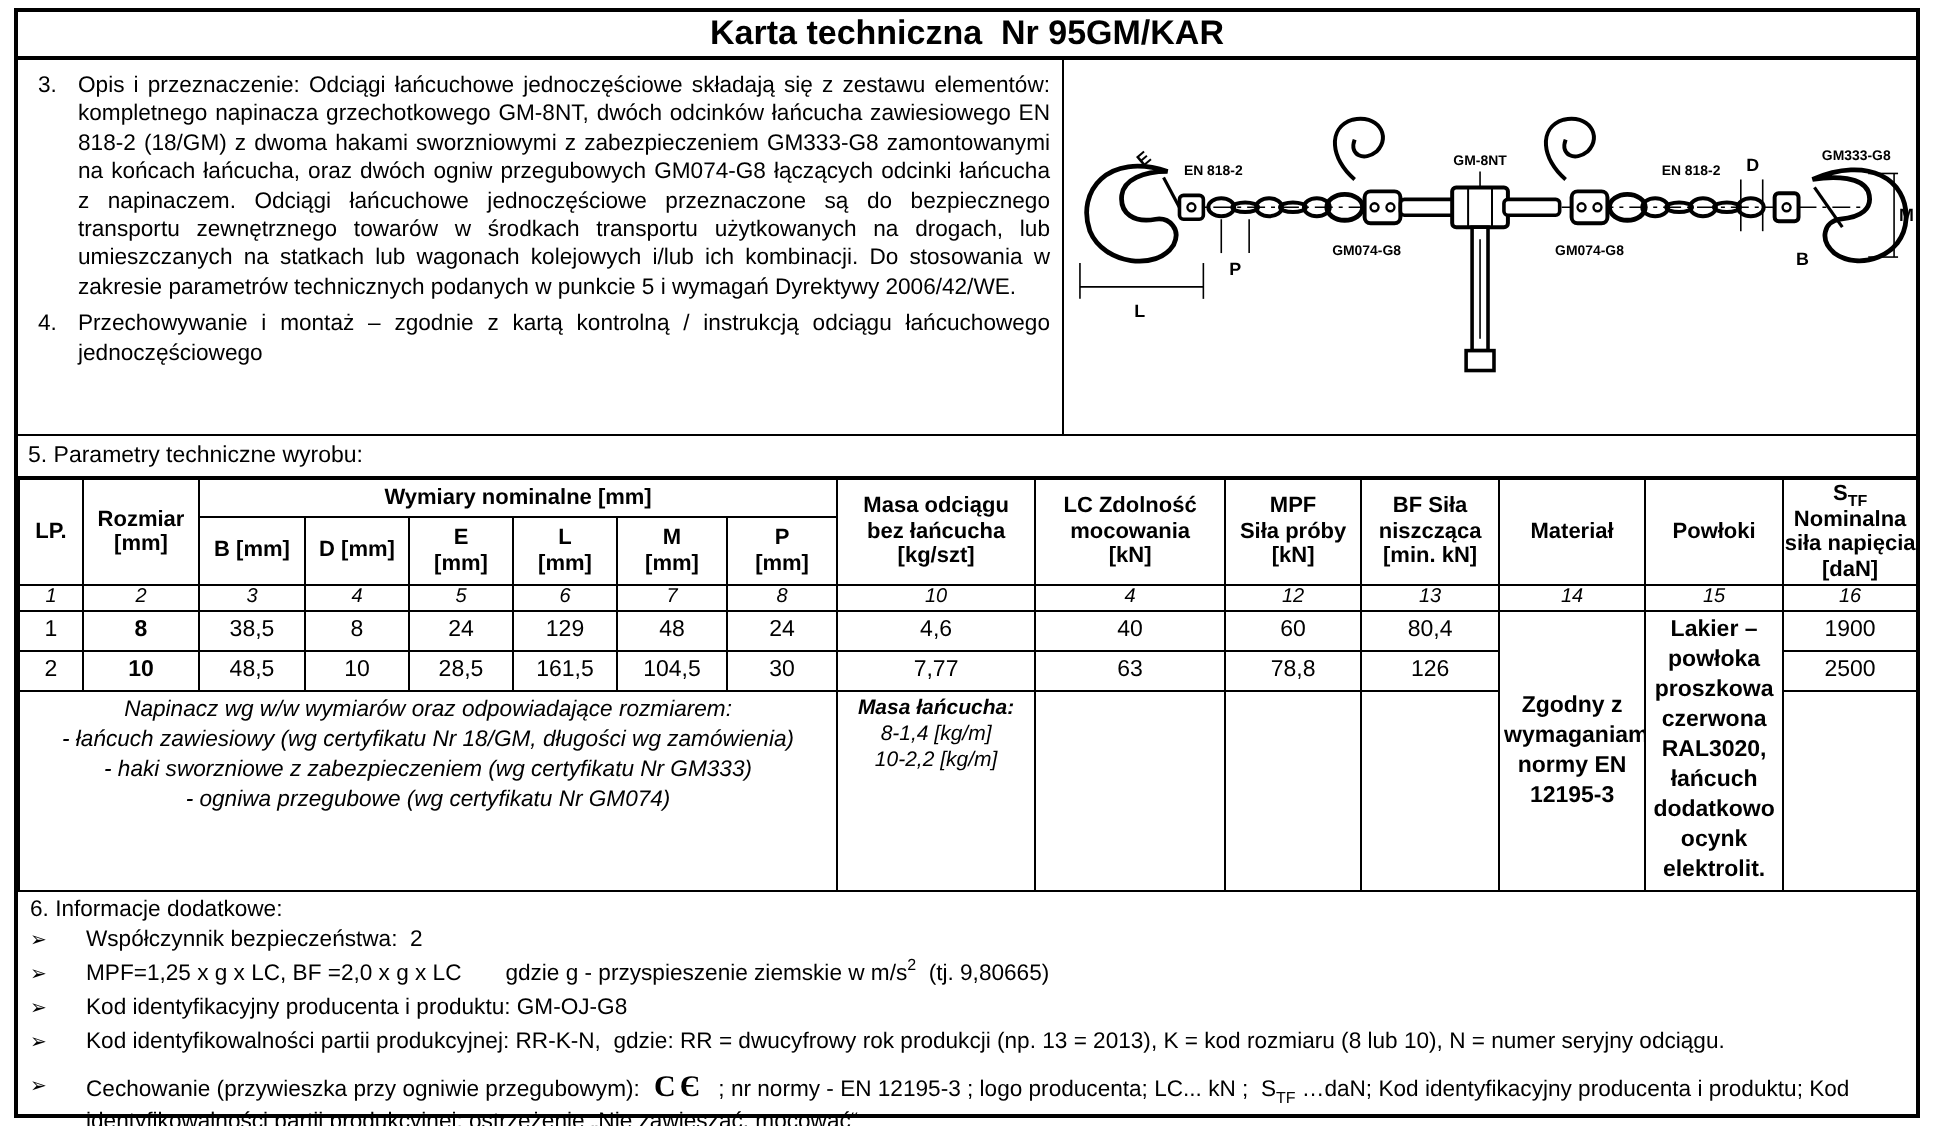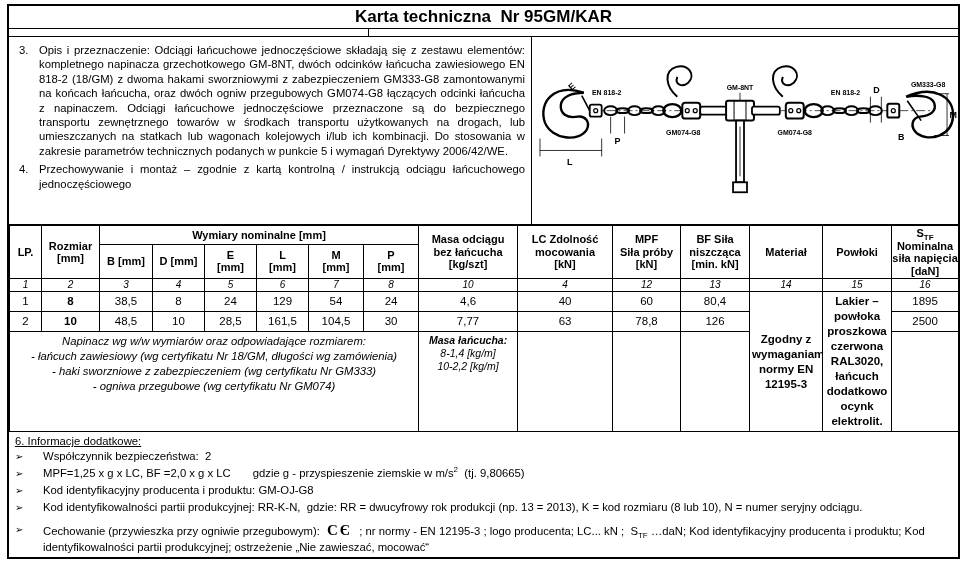--- a/index.html
+++ b/index.html
@@ -40,21 +40,21 @@
   tr.datarow td { font-size: 11.5px; height: 16px; line-height: 15px; }
   tr.datarow td.bold { font-weight: bold; }
   td.merged-note { font-size: 10.5px; line-height: 12.5px; vertical-align: middle; padding: 2px; font-weight: bold; }
   tr.footrow td { vertical-align: top; font-style: italic; }
   td.napinacz { font-size: 11.3px; line-height: 15px; padding-top: 2px; height: 80px; }
   td.masa-lancucha { font-size: 10.5px; line-height: 13px; padding-top: 2px; }
   td.masa-lancucha .mt { font-weight: bold; }
 
   .sec6 { flex: 1; padding: 3px 6px 0 6px; font-size: 11.3px; }
   .sec6-head { margin-bottom: 2px; }
-  .sec6-head .uline { text-decoration: underline; }
+  .sec6-head .uline { }
   .b-item { display: flex; line-height: 14px; margin-bottom: 2px; }
   .b-item.gap { margin-top: 7px; }
   .b-marker { width: 14px; flex: none; font-size: 10px; padding-top: 1px; }
   .b-body { flex: 1; padding-left: 14px; }
   .b-item.ce-line .b-body { line-height: 16px; }
   sup { font-size: 8px; vertical-align: super; line-height: 0; }
   sub { font-size: 8px; vertical-align: sub; line-height: 0; }
   .ce { font-family: Liberation Serif, serif; font-weight: bold; font-size: 15px;
         letter-spacing: 2px; padding: 0 4px; }
 </style>
@@ -179,20 +179,21 @@
             <line x1="404" y1="57" x2="419" y2="57"></line>
             <line x1="404" y1="99" x2="419" y2="99"></line>
             <line x1="417" y1="57" x2="417" y2="99"></line>
           </g>
           <text x="427" y="81" font-size="9" text-anchor="end">M</text>
           <text x="371" y="103" font-size="9" text-anchor="middle">B</text>
         </svg>
       </div>
     </div>
 
+    <div class="sec5-label">5. Parametry techniczne wyrobu:</div>
 
     <table class="params">
       <colgroup>
         <col style="width:32px">
           <col style="width:58px">
           <col style="width:53px">
           <col style="width:52px">
         <col style="width:52px">
           <col style="width:52px">
           <col style="width:55px">
@@ -258,29 +259,29 @@
         <td>15</td>
         <td>16</td>
       </tr>
       <tr class="datarow">
         <td>1</td>
         <td class="bold">8</td>
         <td>38,5</td>
         <td>8</td>
         <td>24</td>
         <td>129</td>
-        <td>54</td>
+        <td>48</td>
         <td>24</td>
         <td>4,6</td>
         <td>40</td>
         <td>60</td>
         <td>80,4</td>
         <td rowspan="3" class="merged-note">Zgodny z wymaganiami normy EN 12195-3</td>
         <td rowspan="3" class="merged-note">Lakier – powłoka proszkowa czerwona RAL3020, łańcuch dodatkowo ocynk elektrolit.</td>
-        <td>1895</td>
+        <td>1900</td>
       </tr>
       <tr class="datarow">
         <td>2</td>
         <td class="bold">10</td>
         <td>48,5</td>
         <td>10</td>
         <td>28,5</td>
         <td>161,5</td>
         <td>104,5</td>
         <td>30</td>

